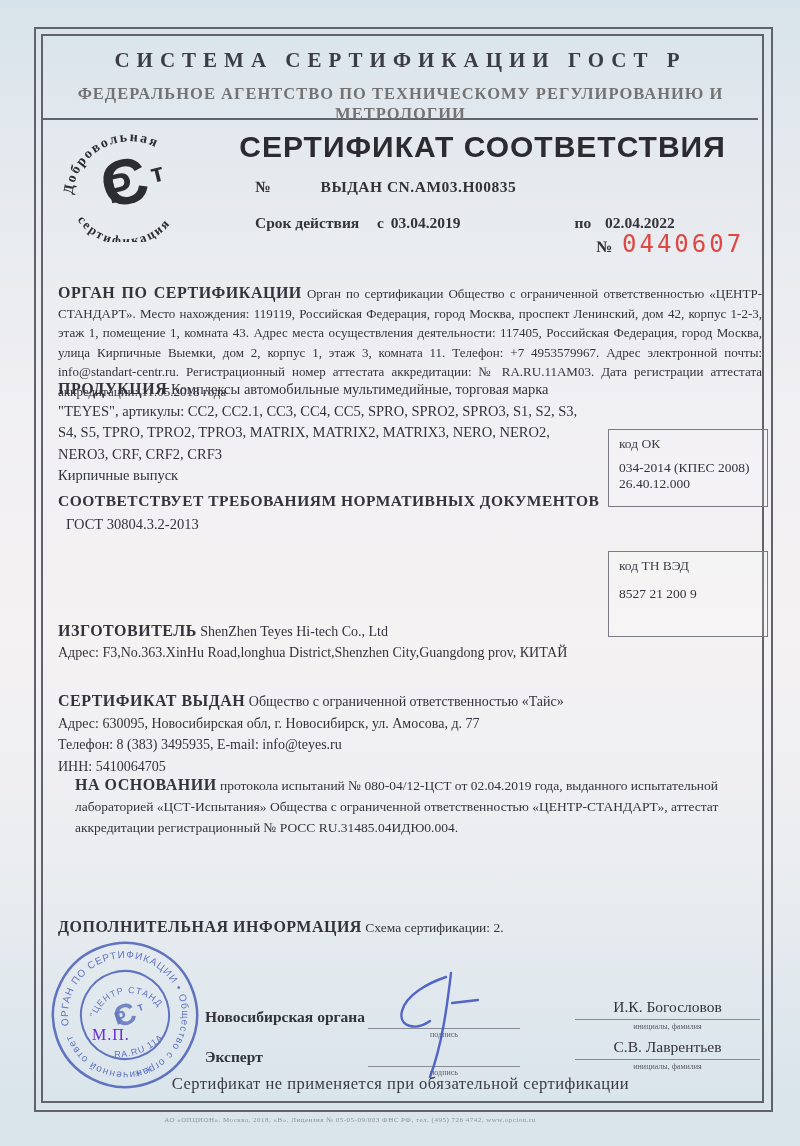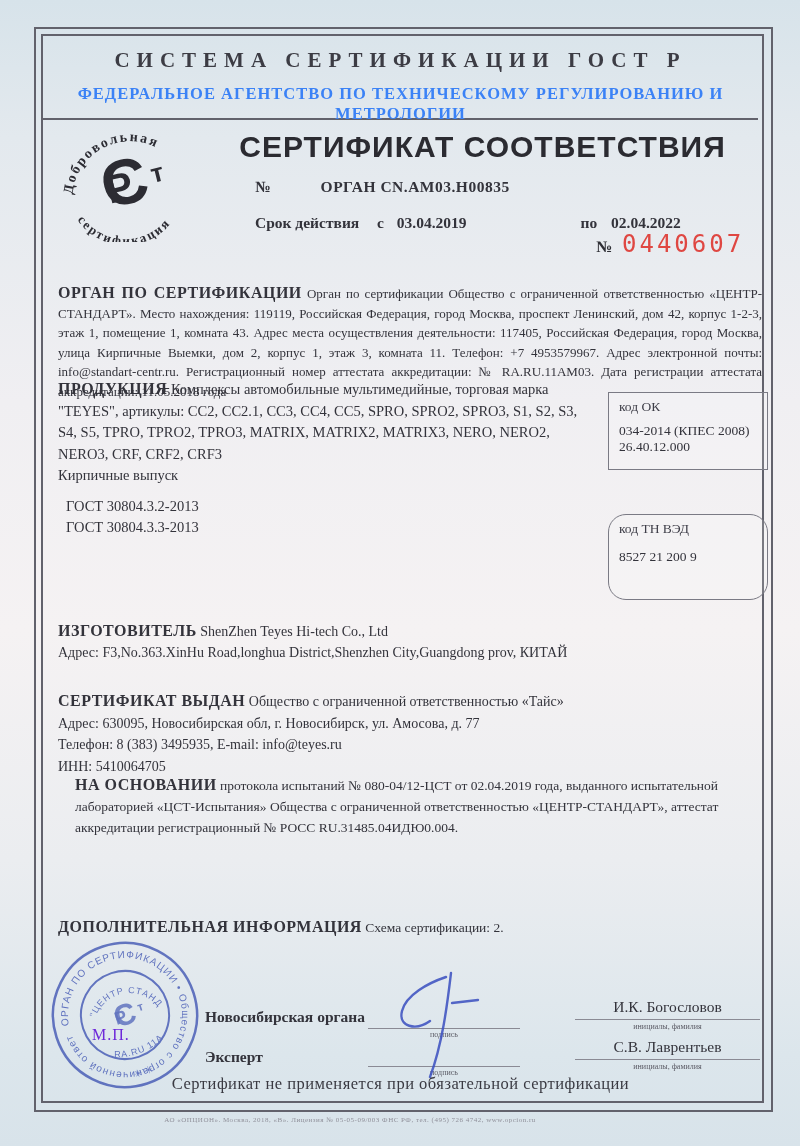--- a/index.html
+++ b/index.html
@@ -6,31 +6,31 @@
   body{
     width:800px;height:1146px;position:relative;overflow:hidden;
     font-family:"Liberation Serif",serif;color:#33333b;
     background:linear-gradient(180deg,#d7e3ea 0%,#e3e9ee 12%,#f0eff2 35%,#f5f2f3 55%,#ebedf0 75%,#dce6ec 92%,#d8e3ea 100%);
   }
   .abs{position:absolute;}
   .frame-outer{left:34px;top:27px;width:735px;height:1081px;border:2px solid #62626c;}
   .frame-inner{left:41px;top:34px;width:719px;height:1065px;border:2px solid #62626c;}
   .hdr-divider{left:43px;top:118px;width:715px;border-top:2px solid #62626c;}
   .hdr1{left:43px;top:48px;width:715px;text-align:center;font-weight:bold;font-size:21px;letter-spacing:7px;color:#3c3c44;}
-  .hdr2{left:43px;top:84px;width:715px;text-align:center;font-weight:bold;font-size:16.5px;letter-spacing:1px;color:#3b82f6;}
+  .hdr2{left:43px;top:84px;width:715px;text-align:center;font-weight:bold;font-size:16.5px;letter-spacing:1px;color:#737373;}
   .title{left:200px;top:130px;width:565px;text-align:center;font-family:"Liberation Sans",sans-serif;font-weight:bold;font-size:30px;letter-spacing:1px;color:#2b2b31;}
   .numrow{left:255px;top:178px;font-weight:bold;font-size:15.5px;}
   .numval{margin-left:50px;letter-spacing:0.5px;}
   .validrow{left:255px;top:214px;font-weight:bold;font-size:15.5px;}
   .blankno-label{left:596px;top:238px;font-weight:bold;font-size:16px;color:#2f2f35;}
   .blankno{left:622px;top:230px;font-family:"DejaVu Sans Mono",monospace;font-size:24px;letter-spacing:3px;color:#df4742;}
   .para{font-size:13px;line-height:19.5px;text-align:justify;}
   .seclabel{font-weight:bold;font-size:16px;letter-spacing:0.5px;text-align:right;}
   .pre{white-space:pre-line;}
-  .codebox{border:1.5px solid #7a7a84;background:rgba(255,255,255,0.15);font-size:13.5px;padding:6px 8px 4px 10px;}
+  .codebox{border:1.5px solid #7a7a84;background:rgba(255,255,255,0.15);font-size:13.5px;padding:6px 8px 4px 10px;margin-top:37px;}
   .codebox .cb-label{font-size:13.5px;color:#3e3e48;margin-bottom:8px;}
   .sig-role{font-weight:bold;font-size:15.5px;}
   .sig-line{border-bottom:1.5px solid #8a8a94;}
   .sig-caption{font-size:8px;color:#5a5a64;text-align:center;}
   .sig-name{font-size:15.5px;text-align:center;}
   .footer-banner{left:43px;top:1074px;width:715px;text-align:center;font-size:16.5px;letter-spacing:0.5px;color:#3a3a42;}
   .imprint{left:0;top:1116px;width:700px;text-align:center;font-size:7px;color:#90909a;letter-spacing:0.5px;}
   .mp{left:92px;top:1026px;font-size:16px;color:#6d28d9;letter-spacing:1px;}
 </style>
 </head>
@@ -56,26 +56,26 @@
       <textPath href="#arcBot" startOffset="10%">сертификация</textPath>
     </text>
     <text x="78" y="84" font-size="64" font-weight="bold" font-family="Liberation Sans,sans-serif" text-anchor="middle">С</text>
     <text x="72" y="80" font-size="40" font-weight="bold" font-family="Liberation Sans,sans-serif" text-anchor="middle">Р</text>
     <text x="112" y="70" font-size="26" font-weight="bold" font-family="Liberation Sans,sans-serif" text-anchor="middle">т</text>
   </g>
 </svg>
 
 <div class="abs title">СЕРТИФИКАТ СООТВЕТСТВИЯ</div>
 <div class="abs numrow">
-  <span>№</span><span class="numval">ОРГАН CN.AM03.H00835</span>
+  <span>№</span><span class="numval">ВЫДАН CN.AM03.H00835</span>
 </div>
 <div class="abs validrow">
   <span>Срок действия</span>
   <span style="margin-left:14px;">с</span>
-  <span style="margin-left:9px;">03.04.2019</span>
+  <span style="margin-left:3px;">03.04.2019</span>
   <span style="margin-left:110px;">по</span>
   <span style="margin-left:10px;">02.04.2022</span>
 </div>
 <div class="abs blankno-label">№</div>
 <div class="abs blankno">0440607</div>
 
 <div class="abs para" style="left:58px;top:283px;width:704px;">
   <b class="seclabel">ОРГАН ПО СЕРТИФИКАЦИИ</b>
   <span>Орган по сертификации Общество с ограниченной ответственностью «ЦЕНТР-СТАНДАРТ». Место нахождения: 119119, Российская Федерация, город Москва, проспект Ленинский, дом 42, корпус 1-2-3, этаж 1, помещение 1, комната 43. Адрес места осуществления деятельности: 117405, Российская Федерация, город Москва, улица Кирпичные Выемки, дом 2, корпус 1, этаж 3, комната 11. Телефон: +7 4953579967. Адрес электронной почты: info@standart-centr.ru. Регистрационный номер аттестата аккредитации: № RA.RU.11АМ03. Дата регистрации аттестата аккредитации: 11.05.2018 года</span>
 </div>
@@ -86,27 +86,27 @@
 Кирпичные выпуск</span>
 </div>
 
 <div class="abs codebox" style="left:608px;top:392px;width:140px;height:66px;">
   <div class="cb-label">код ОК</div>
   <div>034-2014 (КПЕС 2008)</div>
   <div>26.40.12.000</div>
 </div>
 
 <div class="abs" style="left:58px;top:492px;">
+  <div class="seclabel" style="font-size:15.5px;">СООТВЕТСТВУЕТ ТРЕБОВАНИЯМ НОРМАТИВНЫХ ДОКУМЕНТОВ</div>
   <div style="margin:4px 0 0 8px;font-size:14.5px;line-height:20.5px;">
     <div>ГОСТ 30804.3.2-2013</div>
-    <div>ГОСТ 30804.3.3-2013</div>
   </div>
 </div>
 
-<div class="abs codebox" style="left:608px;top:514px;width:140px;height:74px;border-radius:18px;">
+<div class="abs codebox" style="left:608px;top:514px;width:140px;height:74px;">
   <div class="cb-label">код ТН ВЭД</div>
   <div style="margin-top:12px;">8527 21 200 9</div>
 </div>
 
 <div class="abs" style="left:58px;top:620px;width:704px;font-size:14px;line-height:21px;">
   <b class="seclabel">ИЗГОТОВИТЕЛЬ</b>
   <span class="pre">ShenZhen Teyes Hi-tech Co., Ltd
 Адрес: F3,No.363.XinHu Road,longhua District,Shenzhen City,Guangdong prov, КИТАЙ</span>
 </div>
 

